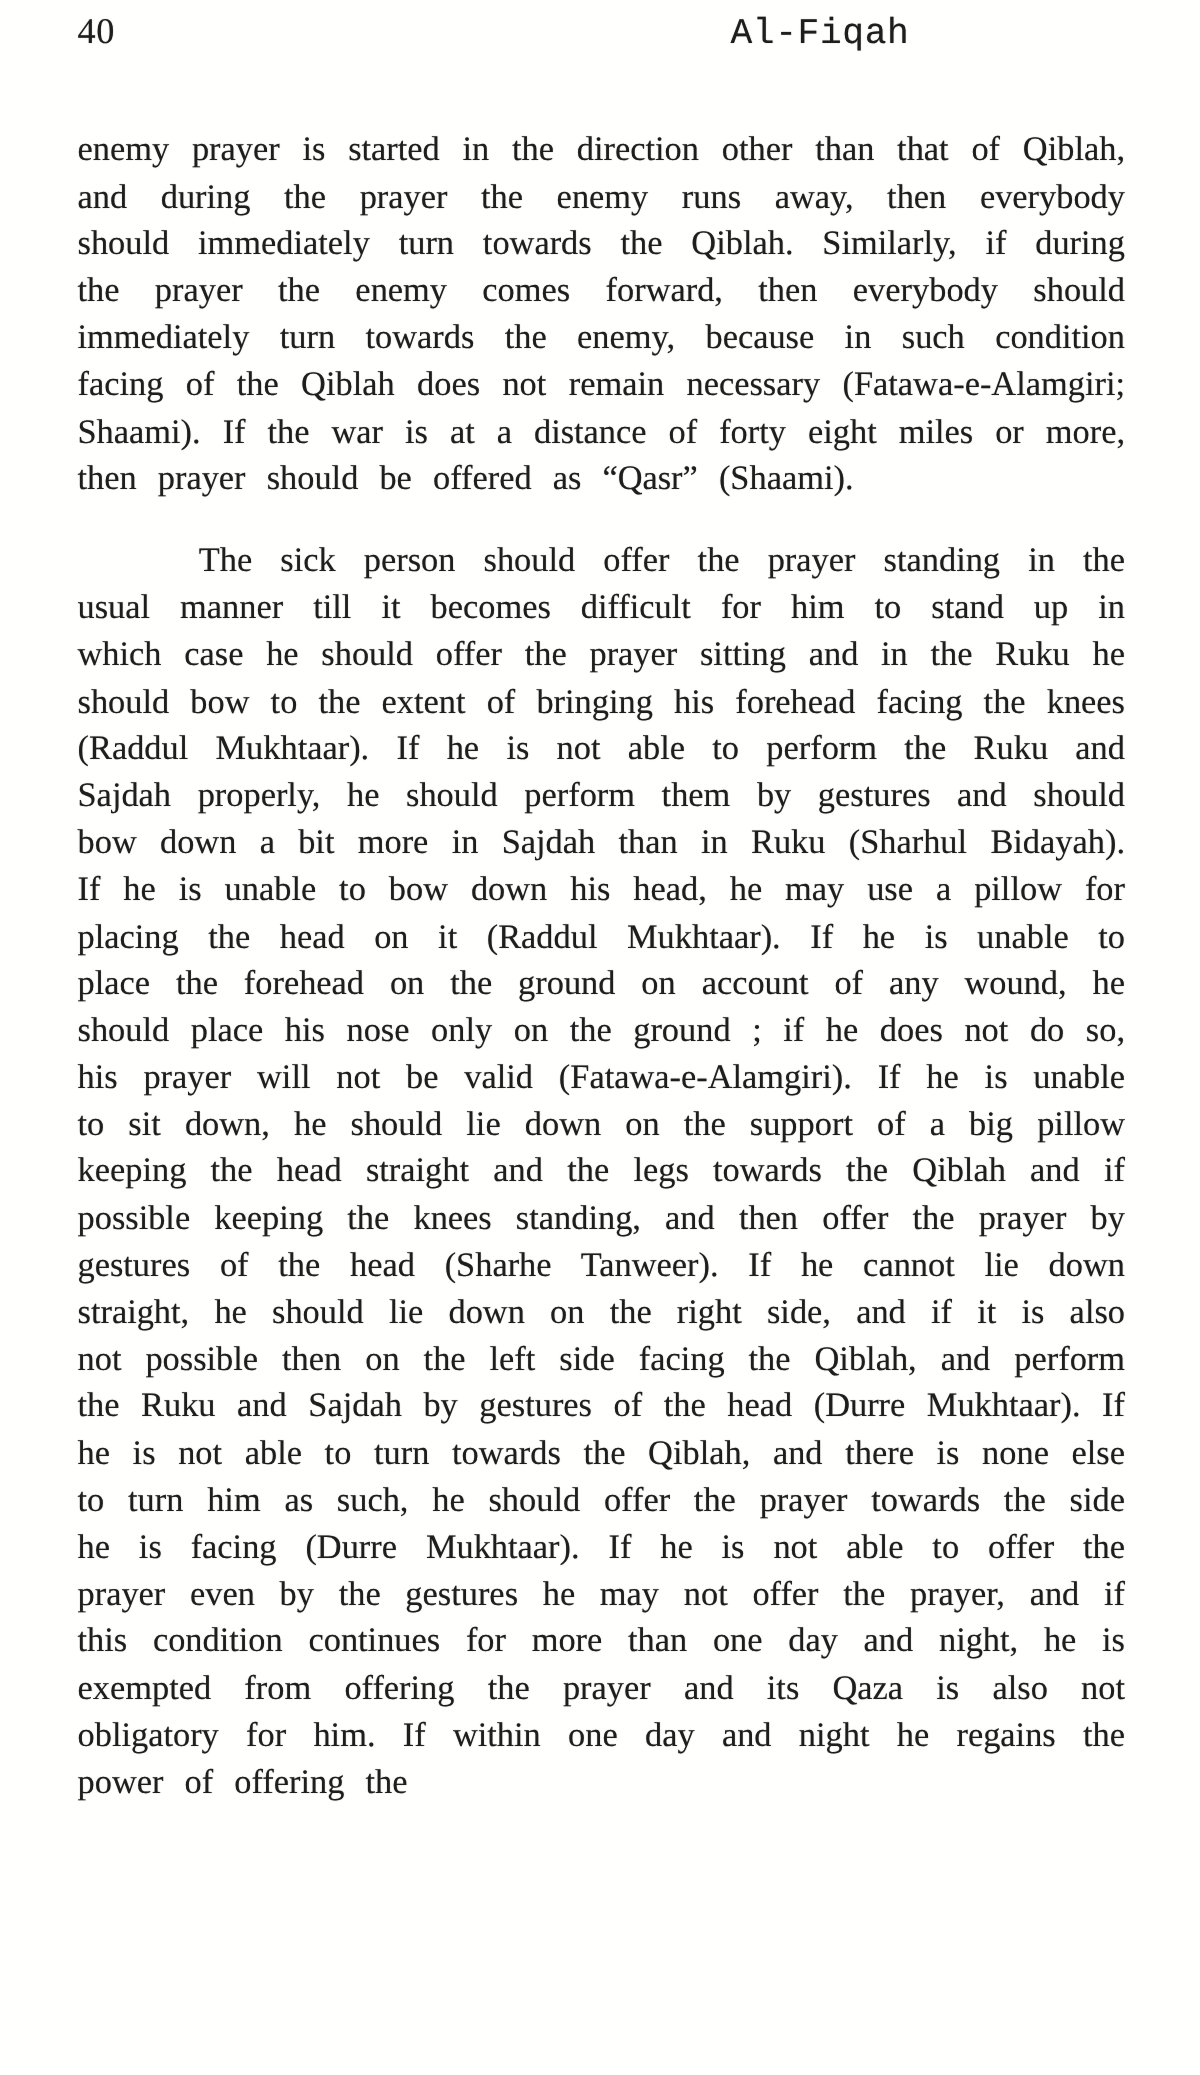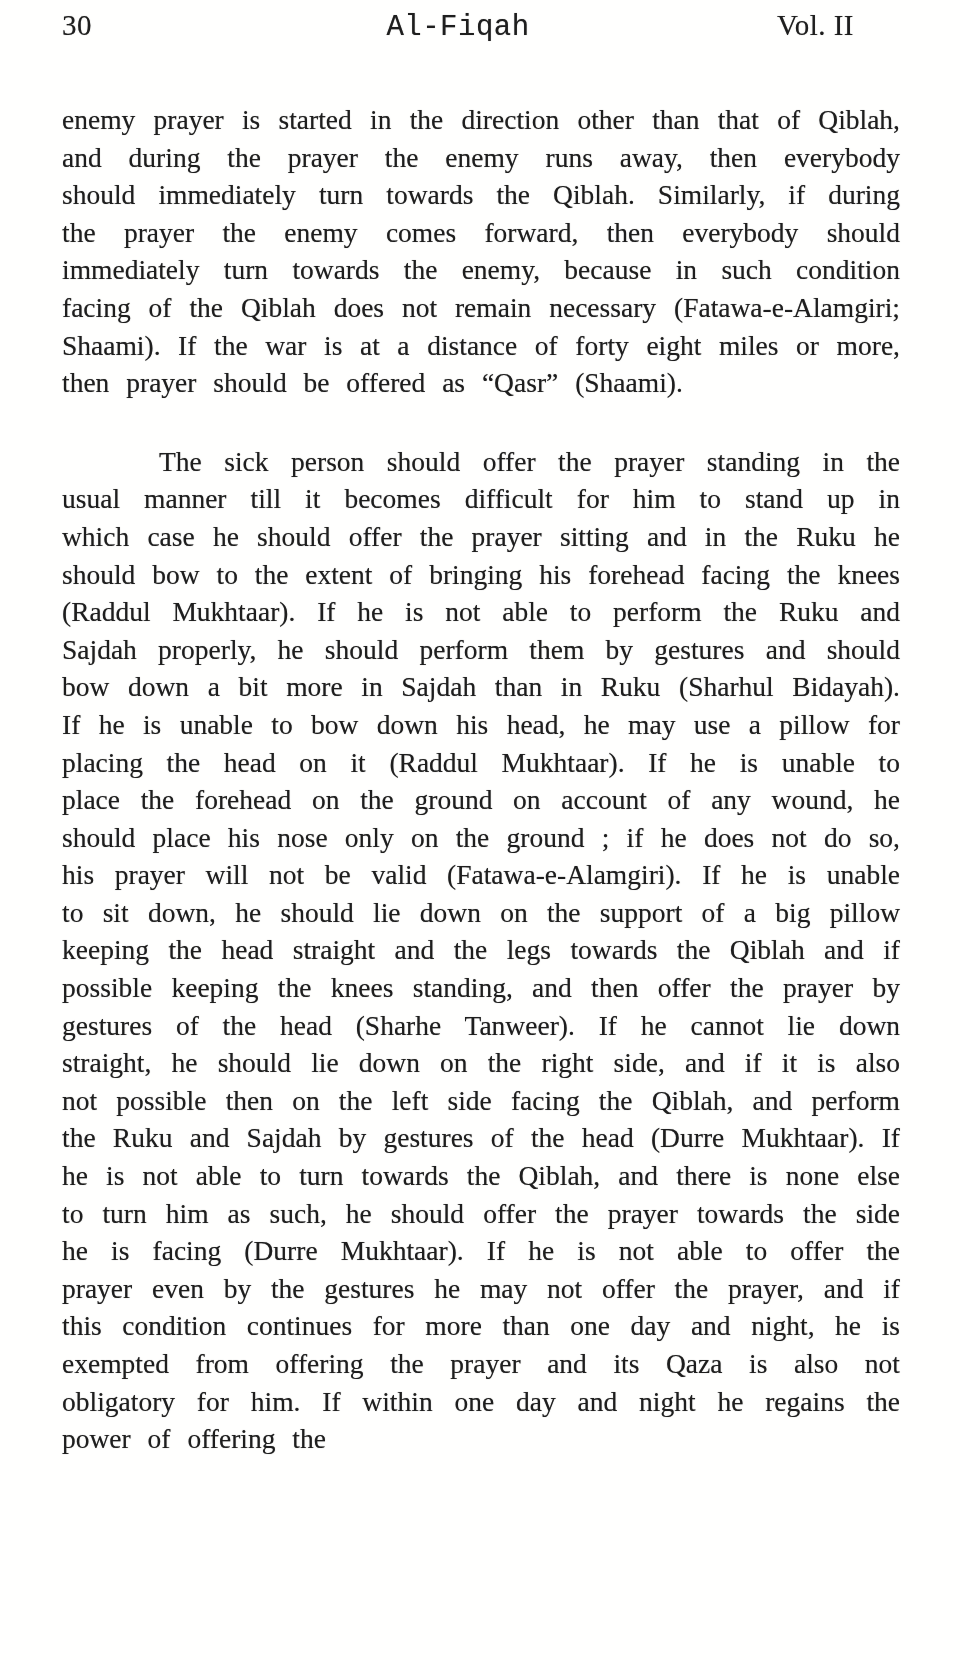--- a/index.html
+++ b/index.html
@@ -44,33 +44,32 @@
   .para.cont { margin-top: 56px; }
   .section-heading {
     margin: 26px 0 0 0;
     font-size: 28.5px;
     font-weight: bold;
     letter-spacing: 0.5px;
     word-spacing: 8px;
     line-height: 38px;
   }
   .para.indented {
-    margin-top: 41px;
+    margin-top: 28px;
     text-indent: 97px;
   }
 </style>
 </head>
 <body>
 
 <div class="page">
 
   <div class="page-header">
-    <span class="page-num">30</span>
+    <span class="page-num">40</span>
     <span class="book-title">Al-Fiqah</span>
-    <span class="volume">Vol. II</span>
   </div>
 
   <div class="content">
 
     <p class="para cont">enemy prayer is started in the direction other than that of Qiblah, and during the prayer the enemy runs away, then everybody should immediately turn towards the Qiblah. Similarly, if during the prayer the enemy comes forward, then everybody should immediately turn towards the enemy, because in such condition facing of the Qiblah does not remain necessary (Fatawa-e-Alamgiri; Shaami). If the war is at a distance of forty eight miles or more, then prayer should be offered as “Qasr” (Shaami).</p>
 
 
     <p class="para indented">The sick person should offer the prayer standing in the usual manner till it becomes difficult for him to stand up in which case he should offer the prayer sitting and in the Ruku he should bow to the extent of bringing his forehead facing the knees (Raddul Mukhtaar). If he is not able to perform the Ruku and Sajdah properly, he should perform them by gestures and should bow down a bit more in Sajdah than in Ruku (Sharhul Bidayah). If he is unable to bow down his head, he may use a pillow for placing the head on it (Raddul Mukhtaar). If he is unable to place the forehead on the ground on account of any wound, he should place his nose only on the ground ; if he does not do so, his prayer will not be valid (Fatawa-e-Alamgiri). If he is unable to sit down, he should lie down on the support of a big pillow keeping the head straight and the legs towards the Qiblah and if possible keeping the knees standing, and then offer the prayer by gestures of the head (Sharhe Tanweer). If he cannot lie down straight, he should lie down on the right side, and if it is also not possible then on the left side facing the Qiblah, and perform the Ruku and Sajdah by gestures of the head (Durre Mukhtaar). If he is not able to turn towards the Qiblah, and there is none else to turn him as such, he should offer the prayer towards the side he is facing (Durre Mukhtaar). If he is not able to offer the prayer even by the gestures he may not offer the prayer, and if this condition continues for more than one day and night, he is exempted from offering the prayer and its Qaza is also not obligatory for him. If within one day and night he regains the power of offering the</p>
 
   </div>

